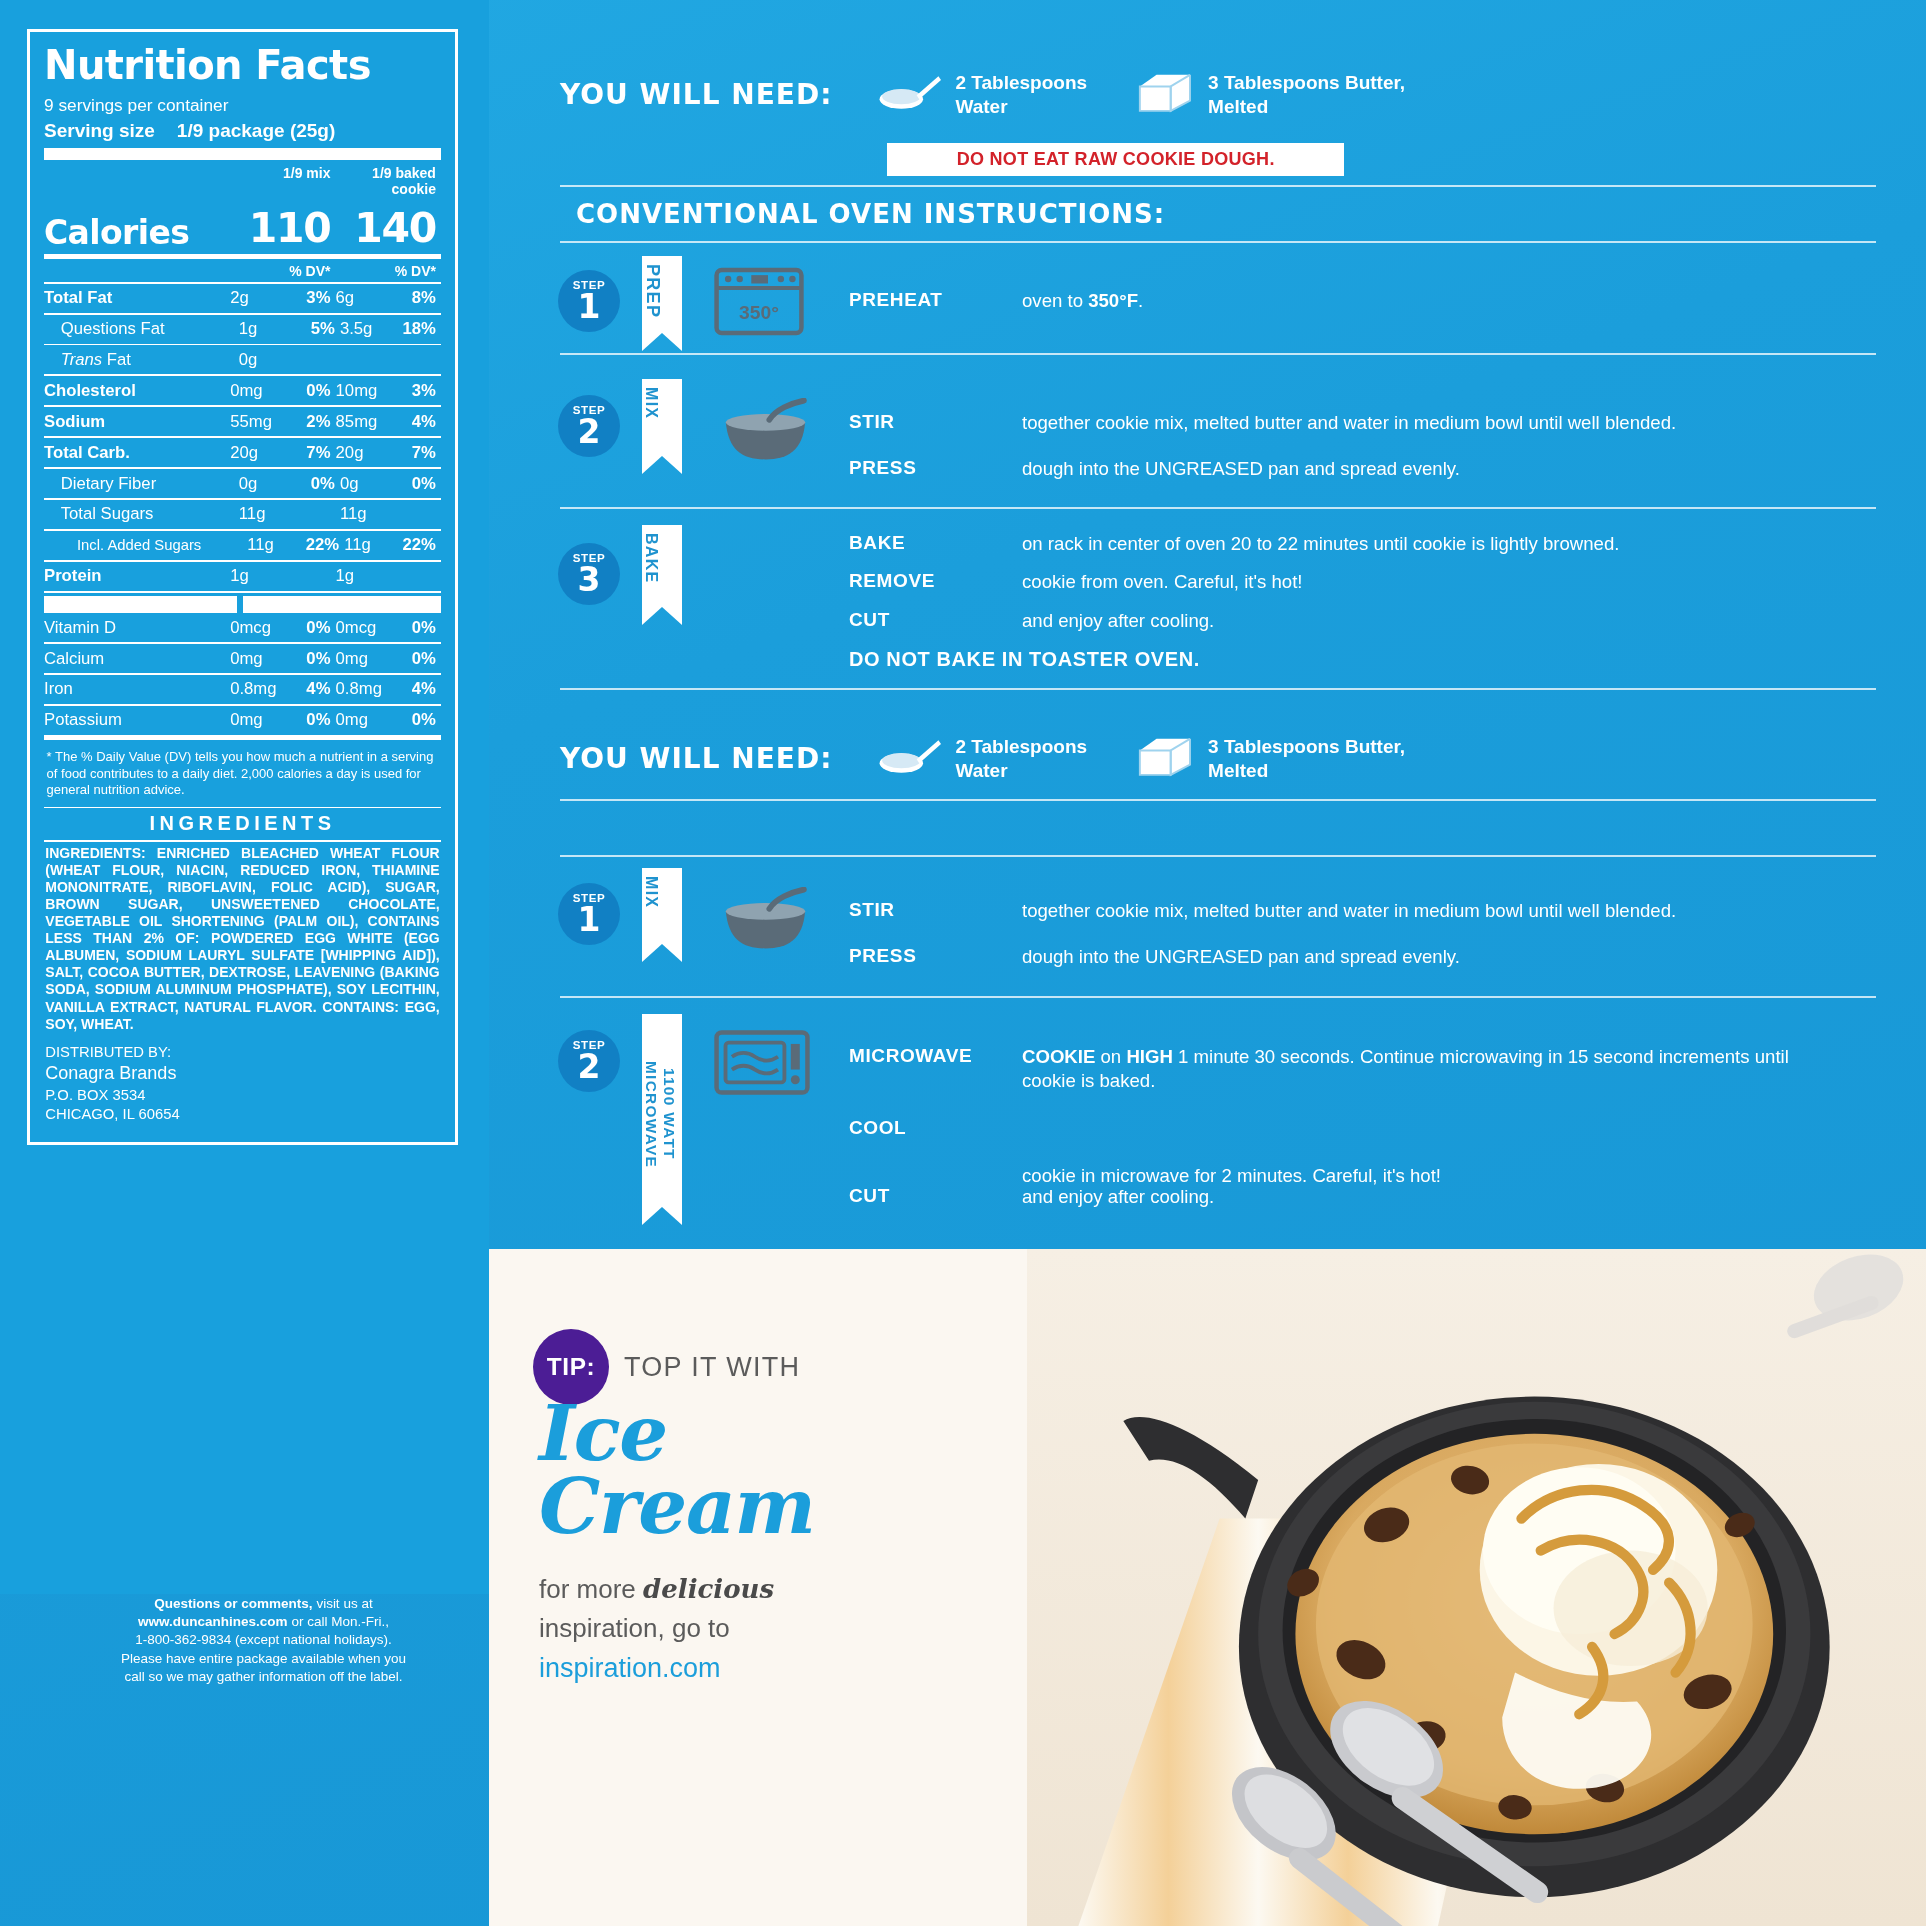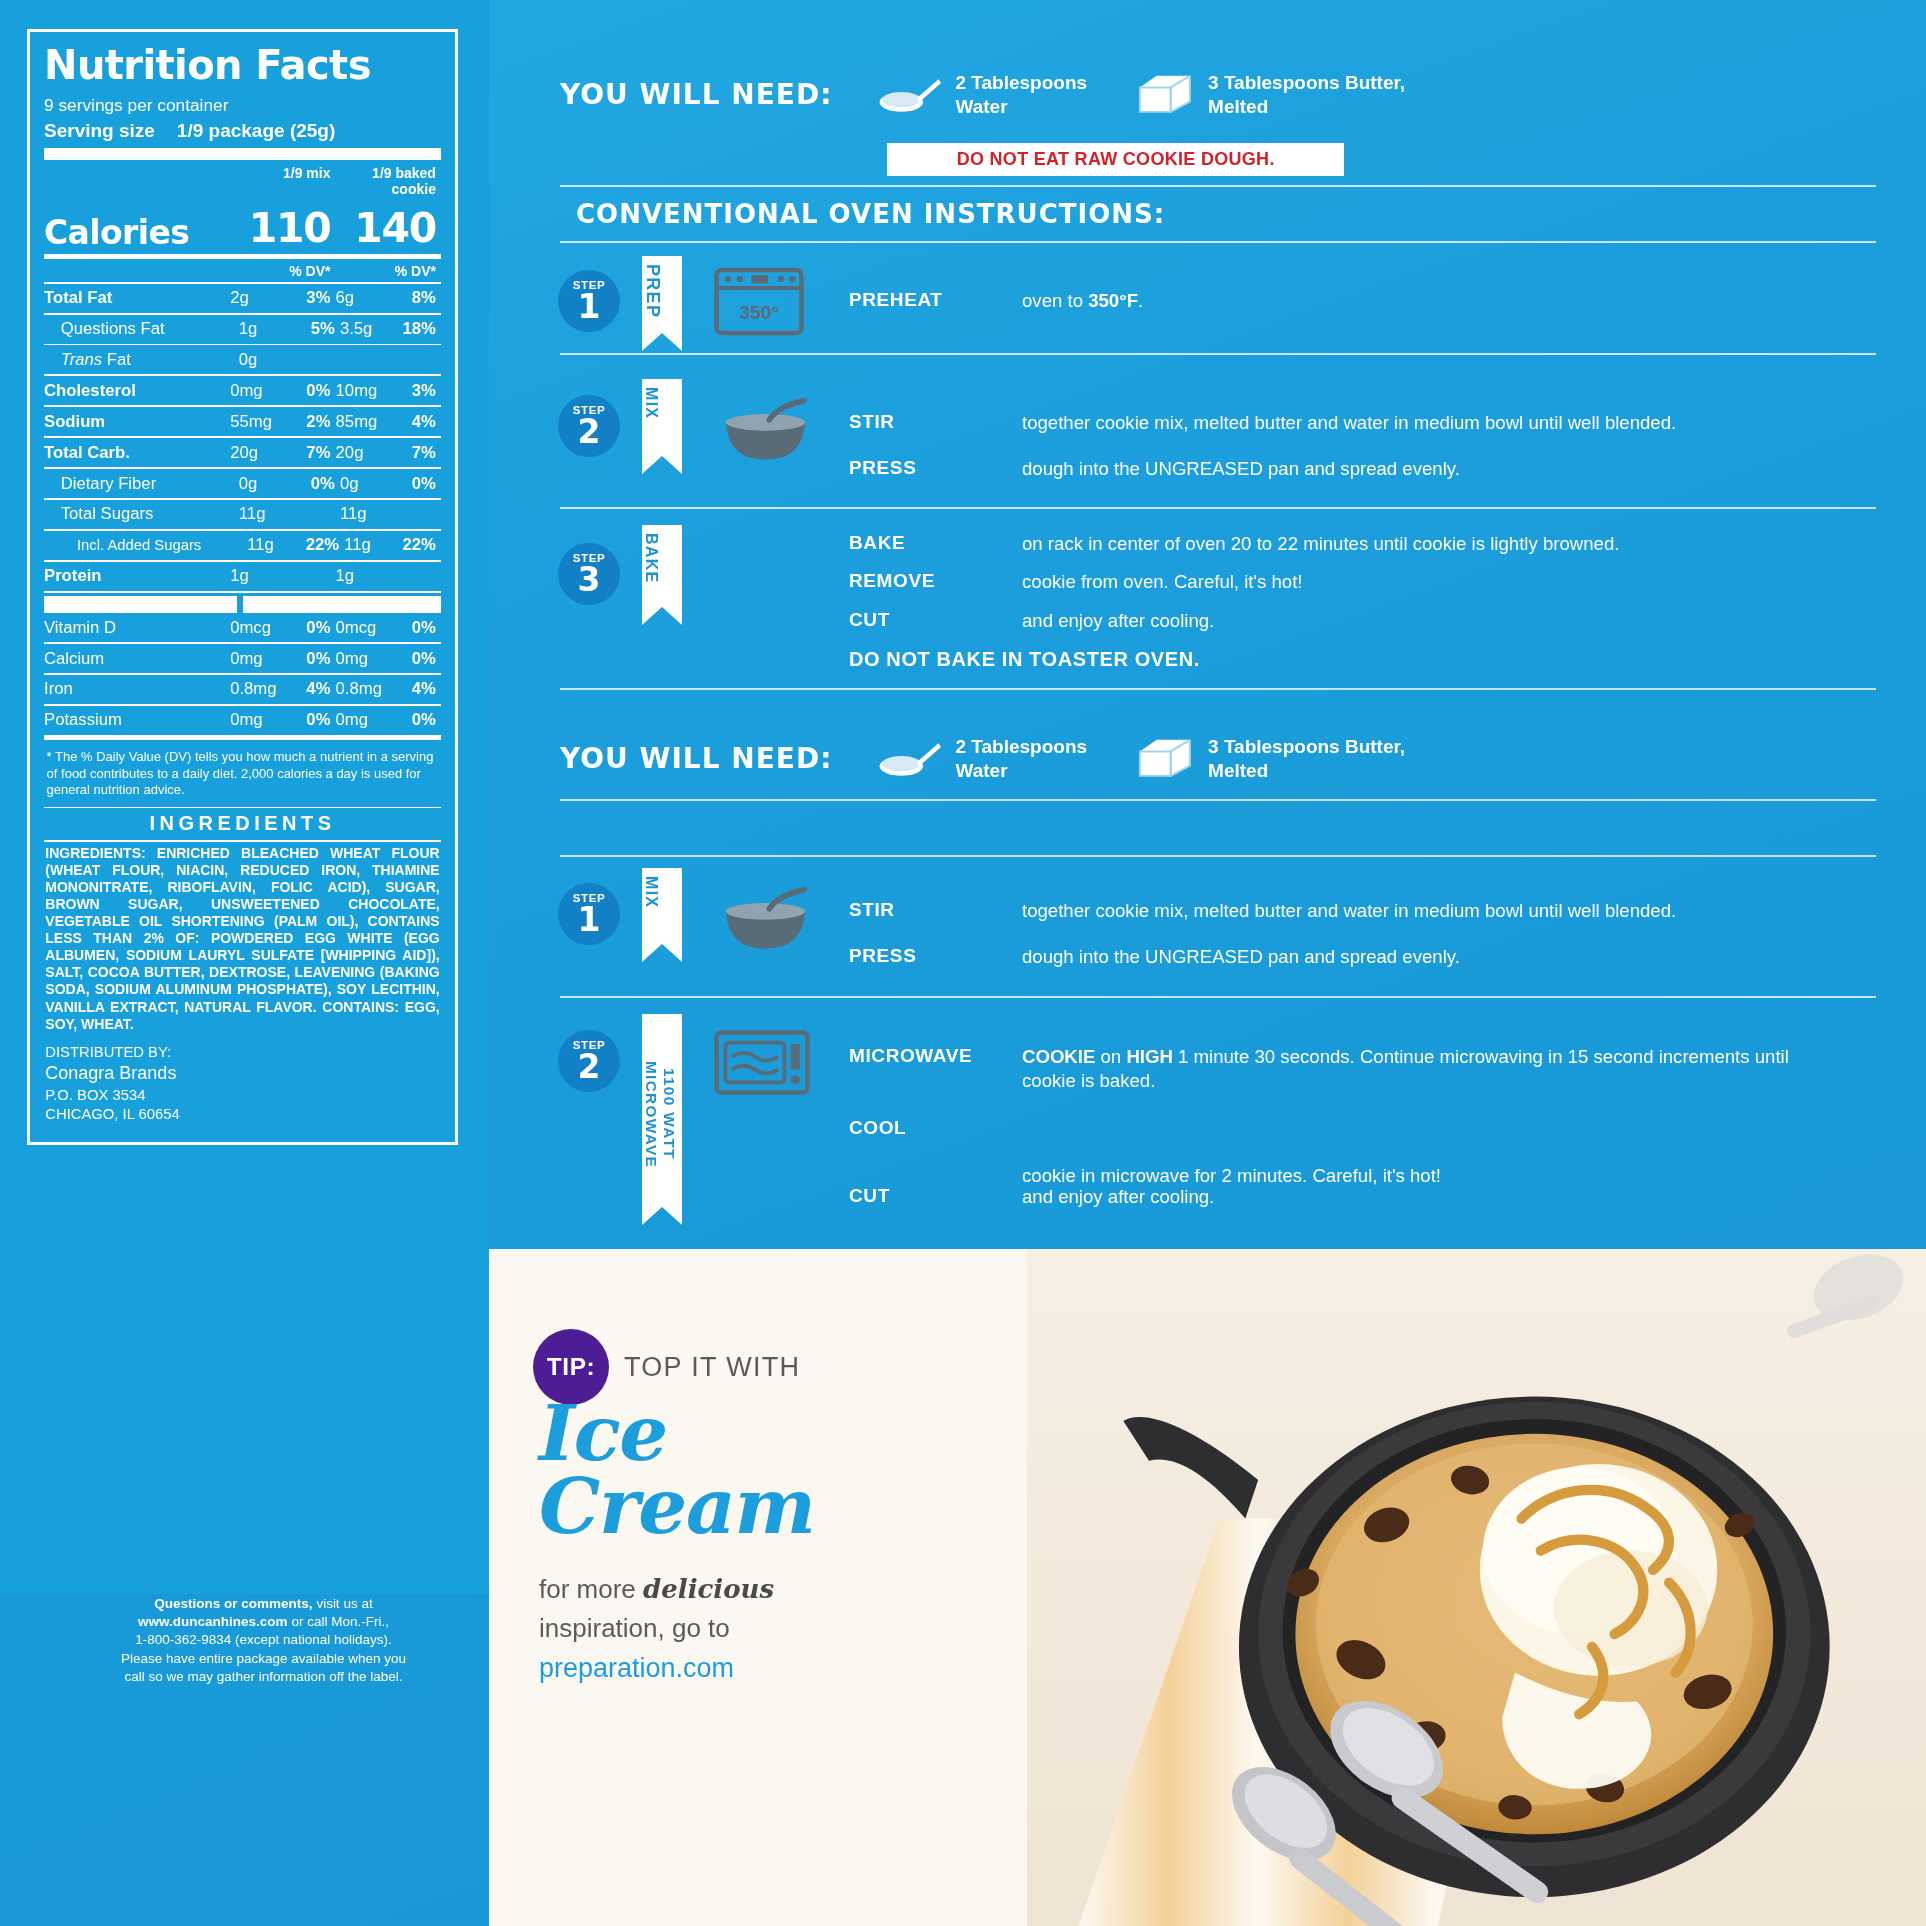--- a/index.html
+++ b/index.html
@@ -176,21 +176,20 @@
     align-items: center;
   }
   .ywn-label {
     font-size: 28px;
     font-weight: bold;
     letter-spacing: 1px;
     font-family: "DejaVu Sans", sans-serif;
   }
   .ywn-item {
     display: flex;
-    align-items: center;
     margin-left: 45px;
   }
   .ywn-text {
     font-size: 19px;
     font-weight: bold;
     line-height: 1.25;
     margin-left: 14px;
   }
   .warn-band {
     position: absolute;
@@ -793,17 +792,17 @@
     <div class="tip-ice">
       <div>Ice</div>
       <div>Cream</div>
     </div>
     <div class="tip-more">
       <div>
         <span>for more </span><span class="delish">delicious</span>
       </div>
       <div>inspiration, go to</div>
     </div>
-    <div class="tip-url">preparation.com</div>
+    <div class="tip-url">inspiration.com</div>
   </div>
 
 </div>
 
 
 </body></html>

